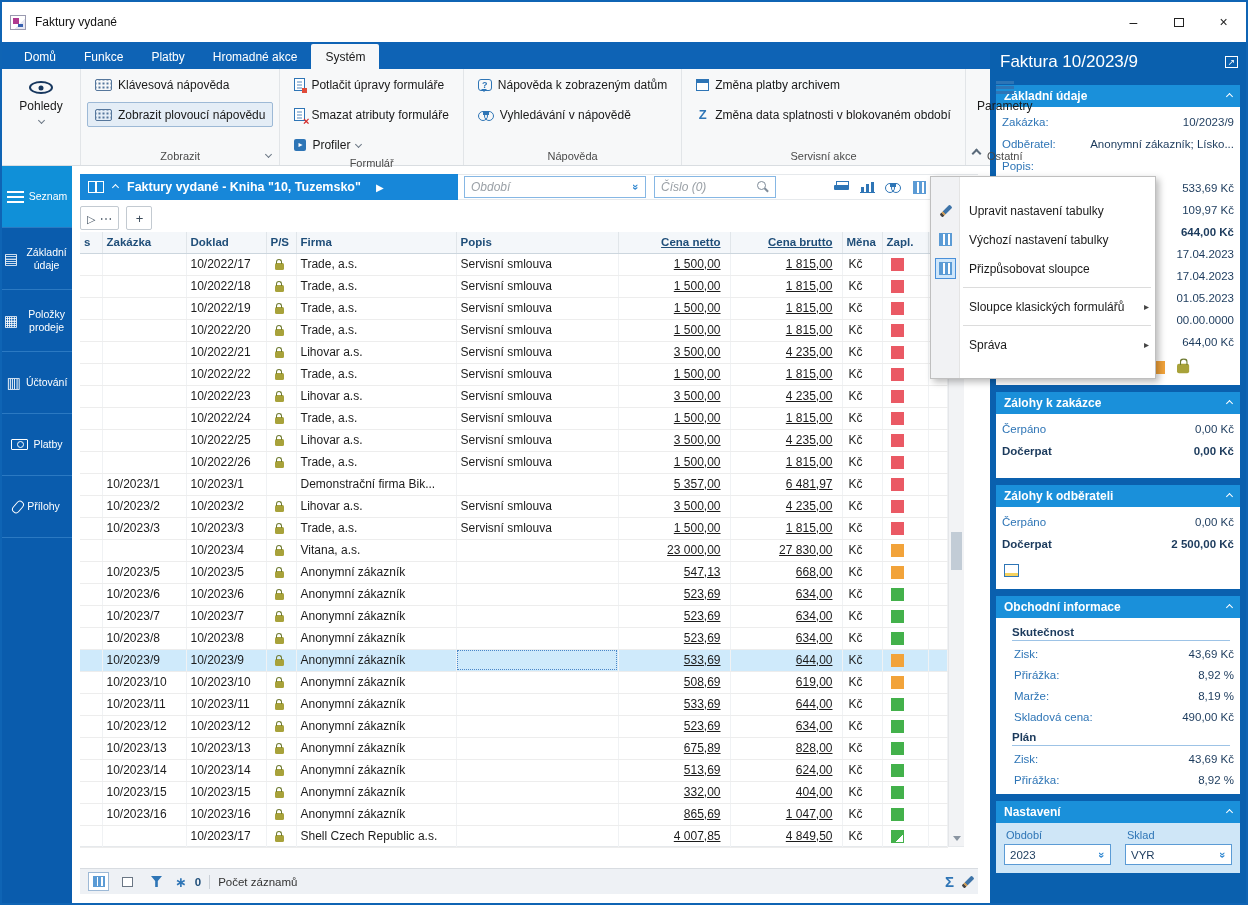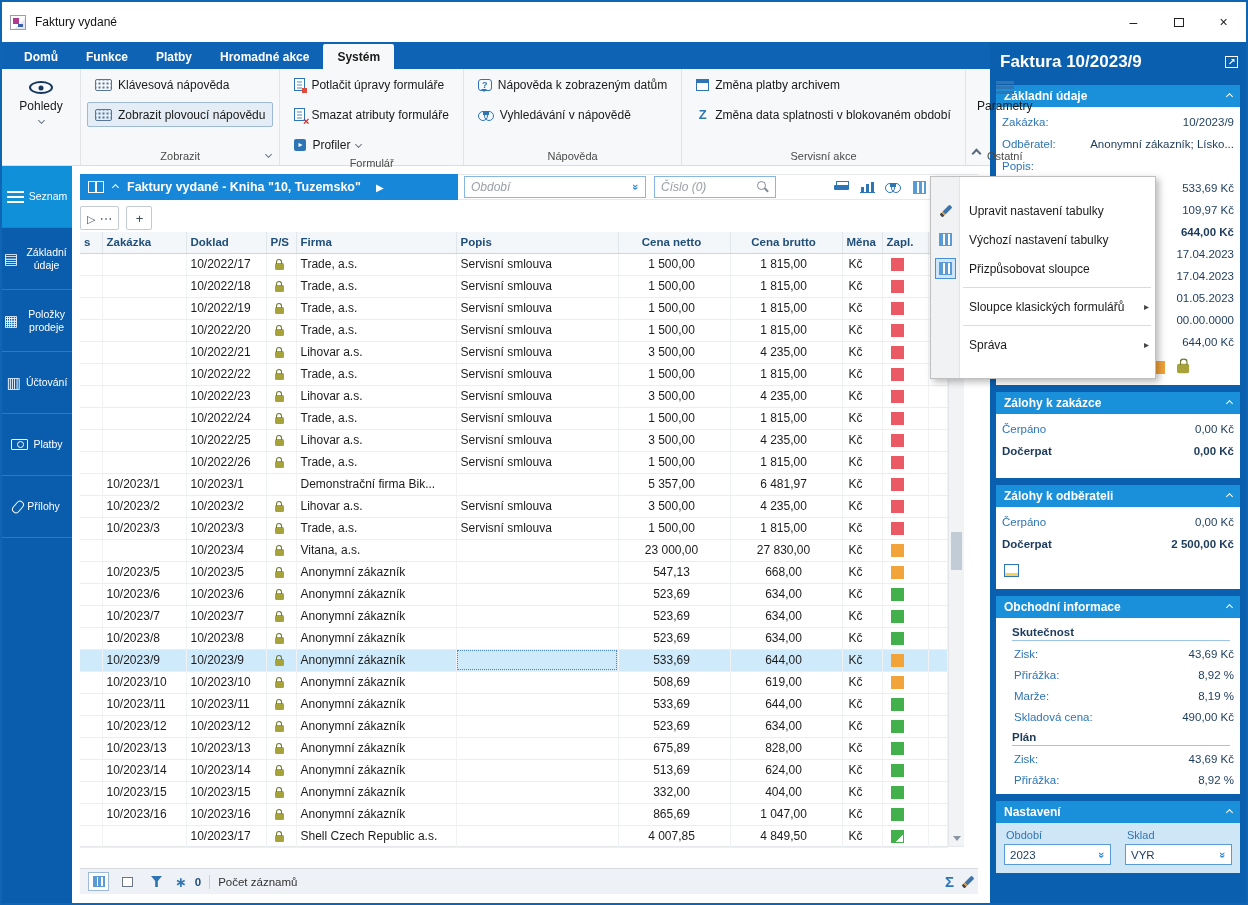--- a/index.html
+++ b/index.html
@@ -16,21 +16,21 @@
   .win-controls{margin-left:auto;display:flex;height:100%;}
   .win-btn{width:45px;height:100%;display:flex;align-items:center;justify-content:center;font-size:14px;color:#222;}
   .win-btn .sq-max{width:10px;height:9px;border:1.2px solid #222;display:inline-block;}
 
   
   .body-split{flex:1;display:flex;min-height:0;}
   .left-col{width:988px;display:flex;flex-direction:column;min-width:0;}
 
   
   .ribbon-tabs{height:27px;background:#0e63b5;display:flex;align-items:flex-end;padding-left:8px;flex:0 0 auto;}
-  .rtab{color:#fff;font-size:12px;padding:6px 14px 5px;cursor:default;font-weight:bold;}
+  .rtab{color:#fff;font-size:12px;padding:6px 14px 5px;cursor:default;}
   .rtab.active{background:#f7f8f9;color:#1a1a1a;border-radius:2px 2px 0 0;}
 
   
   .ribbon{height:97px;background:#f7f8f9;border-bottom:1px solid #d9dde1;display:flex;position:relative;flex:0 0 auto;}
   .rgroup{display:flex;flex-direction:column;padding:3px 6px 0;position:relative;}
   .rgroup+.rgroup{border-left:1px solid #e2e5e8;}
   .rgroup-body{flex:1;display:flex;}
   .rgroup-body.col{flex-direction:column;justify-content:flex-start;gap:5px;}
   .rgroup-label{height:18px;font-size:11px;color:#4a4a4a;display:flex;align-items:center;justify-content:center;position:relative;padding:0 8px;}
   .rbtn-small{display:flex;align-items:center;gap:6px;font-size:12px;color:#1a1a1a;padding:3px 7px;height:25px;white-space:nowrap;border:1px solid transparent;border-radius:2px;}
@@ -110,21 +110,21 @@
   .action-row{height:32px;display:flex;align-items:center;gap:7px;flex:0 0 auto;padding-top:4px;}
   .abtn{height:24px;min-width:26px;border:1px solid #c3cad1;background:#fff;border-radius:2px;font-size:13px;color:#3a4a5a;display:inline-flex;align-items:center;justify-content:center;gap:4px;padding:0 6px;}
   .tri-o:before{content:'▷';font-size:11px;color:#3a4a5a;}
   .dots:before{content:'⋯';color:#3a4a5a;}
 
   
   .grid-wrap{position:relative;width:884px;height:615px;flex:0 0 auto;border-bottom:1px solid #e6e9ec;}
   table{border-collapse:collapse;table-layout:fixed;width:868px;}
   th{height:21px;background:#f4f7fa;color:#1f4e79;font-weight:bold;font-size:11.5px;text-align:left;padding:0 4px;border-right:1px solid #e1e6ea;border-bottom:1px solid #ccd6de;white-space:nowrap;overflow:hidden;}
   td{height:22px;font-size:12px;color:#1c1c1c;padding:0 4px;border-right:1px solid #f0f2f4;border-bottom:1px solid #ededed;white-space:nowrap;overflow:hidden;}
-  th.c-num,td.c-num{text-align:center;padding-right:9px;}
+  th.c-num,td.c-num{text-align:right;padding-right:9px;text-decoration:underline;}
   td.c-mena{padding-left:6px;}
   td.c-zapl{padding-left:8px;}
   tr.sel td{background:#cfeafb;}
   td.focus{outline:1px dotted #4a86c8;outline-offset:-2px;}
   .lock{width:9px;height:7px;background:#a8a23a;border-radius:1.5px;position:relative;display:inline-block;vertical-align:middle;margin-top:3px;}
   .lock:before{content:'';position:absolute;left:1.5px;top:-4px;width:4px;height:4px;border:1.4px solid #6e7a32;border-bottom:none;border-radius:3px 3px 0 0;}
   .lock-big{transform:scale(1.35);transform-origin:left center;}
   .sq{width:13px;height:13px;display:inline-block;vertical-align:middle;}
   .sq-red{background:#ea5964;}
   .sq-orange{background:#f2a33a;}
@@ -149,21 +149,21 @@
   .i-ast:before{content:'∗';}
   .s-count{color:#1f4e79;font-weight:bold;}
   .s-div{width:1px;height:14px;background:#c9cfd6;}
   .sbar-right{margin-left:auto;display:flex;gap:12px;align-items:center;}
   .i-sum{color:#2e75b6;font-size:15px;font-weight:bold;}
   .i-sum:before{content:'Σ';}
   .i-pencil{width:4px;height:14px;background:linear-gradient(#3e74a8 0 68%,#c89a5a 68% 85%,#444 85%);transform:rotate(45deg);border-radius:1px;display:inline-block;}
 
   
   .detail{width:256px;background:#0a60ae;padding:10px 6px 6px;display:flex;flex-direction:column;overflow:hidden;flex:0 0 auto;}
-  .detail-title{color:#fff;font-size:17px;font-weight:bold;padding:0 2px 6px 4px;display:flex;align-items:center;flex:0 0 auto;}
+  .detail-title{color:#fff;font-size:17px;font-weight:normal;padding:0 2px 6px 4px;display:flex;align-items:center;flex:0 0 auto;}
   .i-expand{margin-left:auto;width:13px;height:12px;border:1.5px solid #fff;position:relative;color:#fff;font-size:9px;display:flex;align-items:center;justify-content:center;}
   .i-expand:before{content:'↗';}
   .dsec{margin-top:7px;flex:0 0 auto;}
   .dsec-h{height:22px;background:#1a90da;color:#fff;font-weight:bold;font-size:12px;display:flex;align-items:center;padding:0 8px;}
   .dsec-h .chev{margin-left:auto;color:#fff;}
   .dsec-c{background:#fff;padding:4px 6px;}
   .d-row{height:22px;display:flex;align-items:center;font-size:11.5px;}
   .d-label{color:#2e75b6;white-space:nowrap;}
   .d-value{margin-left:auto;color:#1b3a5c;white-space:nowrap;}
   .bold{font-weight:bold;}

